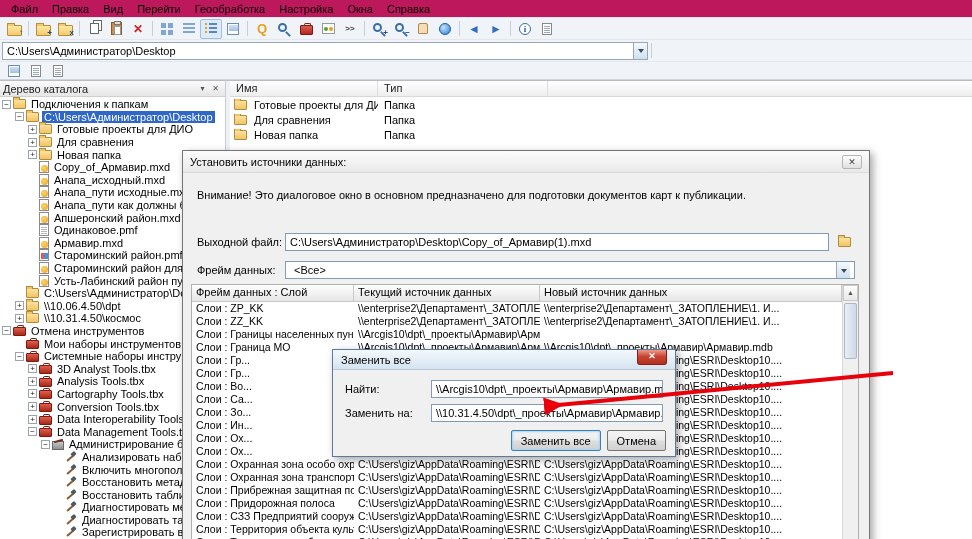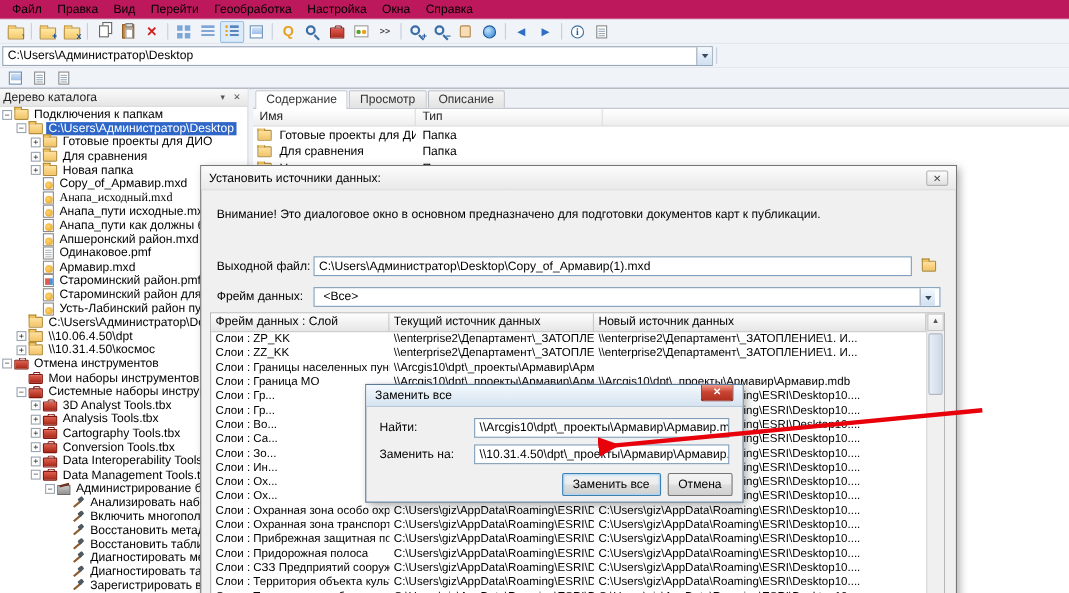--- a/index.html
+++ b/index.html
@@ -292,21 +292,21 @@
         <div class="trow" style="padding-left: 28px;">
           <span class="texp">+</span>
           <span class="ticn ti-folder"></span>
           <span class="tlabel">Новая папка</span>
         </div>
         <div class="trow" style="padding-left: 28px;">
           <span class="texp hid"></span>
           <span class="ticn ti-mxd"></span>
           <span class="tlabel">Copy_of_Армавир.mxd</span>
         </div>
-        <div class="trow" style="padding-left: 28px; font-family: Liberation Serif, serif;">
+        <div class="trow" style="padding-left: 28px;">
           <span class="texp hid"></span>
           <span class="ticn ti-mxd"></span>
           <span class="tlabel">Анапа_исходный.mxd</span>
         </div>
         <div class="trow" style="padding-left: 28px;">
           <span class="texp hid"></span>
           <span class="ticn ti-mxd"></span>
           <span class="tlabel">Анапа_пути исходные.mxd</span>
         </div>
         <div class="trow" style="padding-left: 28px;">
@@ -443,25 +443,20 @@
           <span class="texp hid"></span>
           <span class="ticn ti-tool"></span>
           <span class="tlabel">Зарегистрировать в базе ге...</span>
         </div>
         <div class="trow" style="padding-left: 54px;"></div>
       </div>
   </div>
   <div class="splitter"></div>
 
   <div class="contentpanel">
-    <div class="tabsrow">
-        <span class="tab active">Содержание</span>
-        <span class="tab">Просмотр</span>
-        <span class="tab">Описание</span>
-      </div>
     <div class="lv-header">
       <span class="lvh c1">Имя</span>
       <span class="lvh c2">Тип</span>
     </div>
     <div>
         <div class="lvrow">
           <span class="lv c1">
             <span class="ticn ti-folder"></span>
             <span class="lvname">Готовые проекты для ДИО</span>
           </span>

